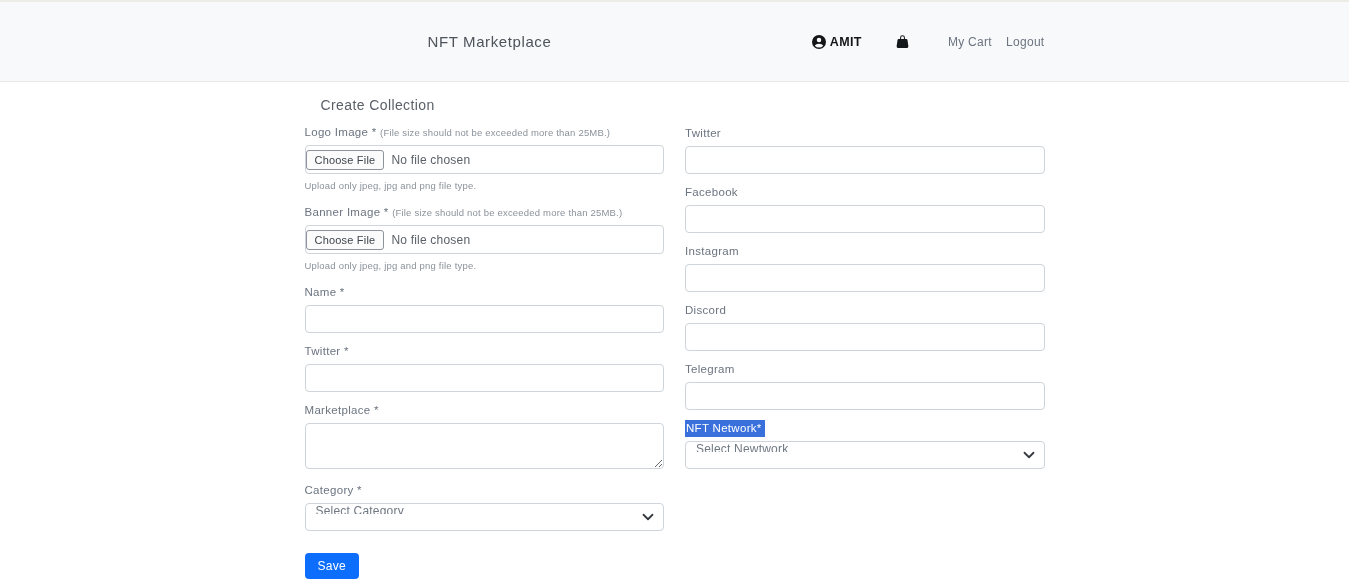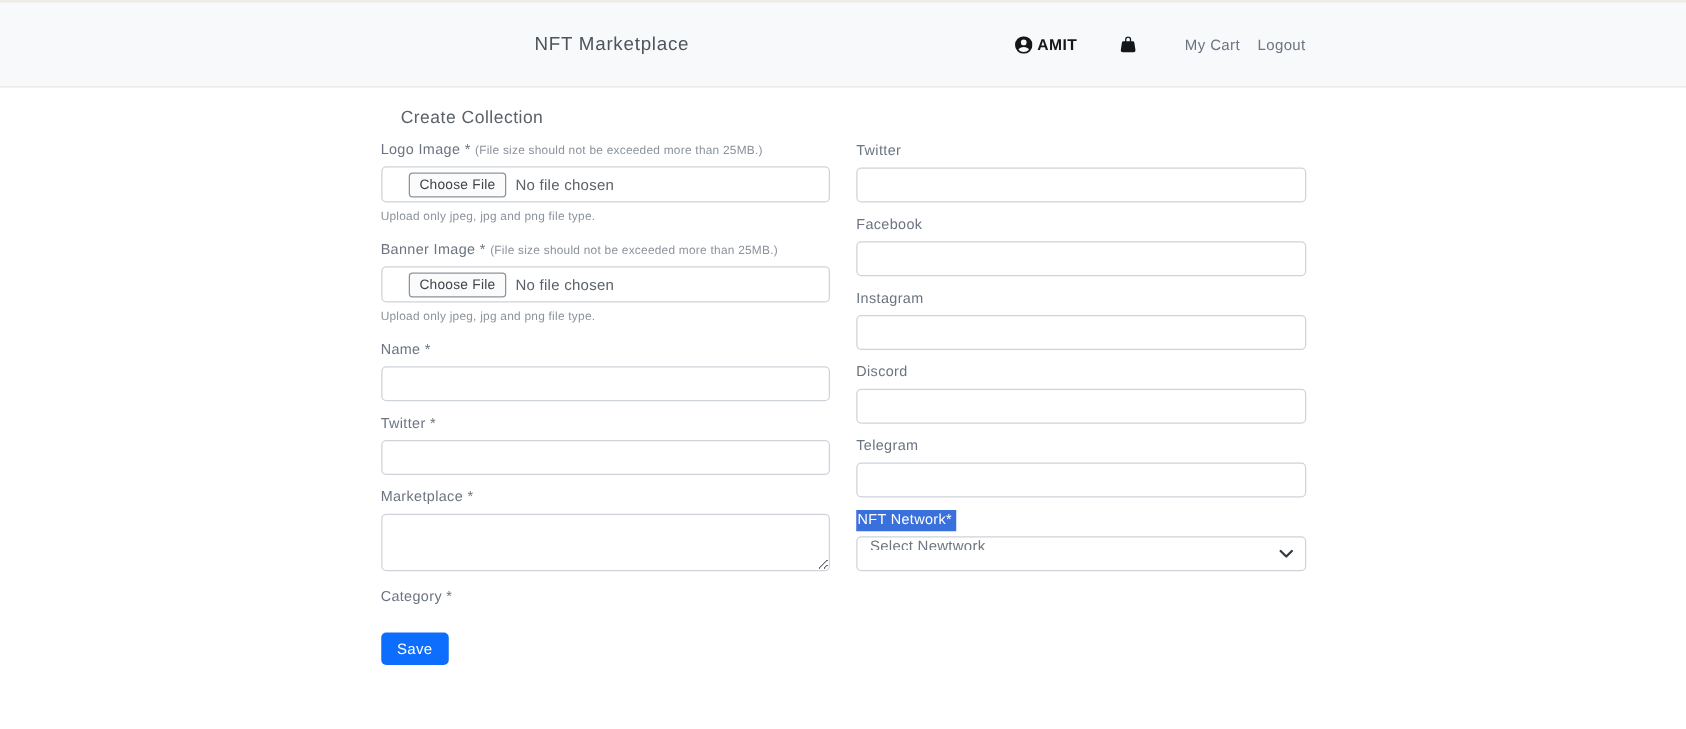--- a/index.html
+++ b/index.html
@@ -8,21 +8,21 @@
     font-family: "Liberation Sans", sans-serif;
     font-size: 12px;
     color: #5c636b;
     width: 1349px;
     height: 583px;
     overflow: hidden;
   }
 
   
   header {
-    height: 70px;
+    height: 82px;
     background: var(--header-background, #f8f9fa);
     border-top: 2px solid #edece6;
     border-bottom: 1px solid #e8e8e8;
     display: flex;
     align-items: center;
   }
   .header-inner {
     width: 740px;
     margin: 0 auto;
     display: flex;
@@ -114,21 +114,21 @@
     height: 29px;
     border: 1px solid #ced4da;
     border-radius: 4px;
     background: #fff;
     display: flex;
     align-items: center;
     overflow: hidden;
     cursor: pointer;
   }
   .file-btn {
-    margin-left: 21px;
+    margin-left: 0;
     padding: 3px 8px;
     font-family: "Liberation Sans", sans-serif;
     font-size: 11px;
     color: #3f454c;
     letter-spacing: 0.2px;
     background: #fbfbfb;
     border: 1px solid #8d939c;
     border-radius: 3px;
     cursor: pointer;
   }
@@ -245,20 +245,28 @@
         <input type="text" class="text-input" value="" style="">
       </div>
 
       <div class="form-group">
         <label class="field-label">Marketplace *</label>
         <textarea class="text-area" style=""></textarea>
       </div>
 
       <div class="form-group">
         <label class="field-label">Category *</label>
+        <div class="select-wrap">
+          <select>
+            <option>Select Category</option>
+          </select>
+          <svg class="select-chevron" width="12" height="8" viewBox="0 0 16 10" xmlns="http://www.w3.org/2000/svg">
+            <path d="M2 2l6 6 6-6" stroke="#343a40" stroke-width="2.4" fill="none" stroke-linecap="round" stroke-linejoin="round"></path>
+          </svg>
+        </div>
       </div>
 
       <button class="save-btn">Save</button>
     </div>
 
     <div class="col-right">
 
       <div class="form-group">
         <label class="field-label">Twitter</label>
         <input type="text" class="text-input" value="" style="">

